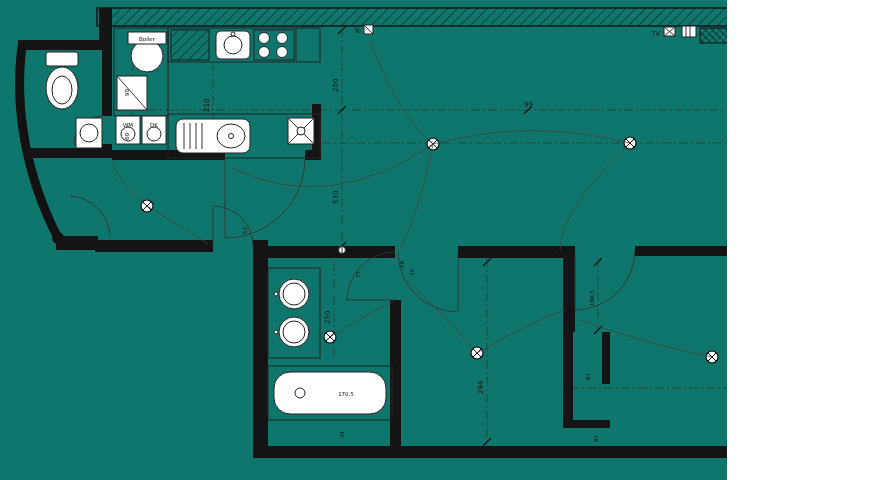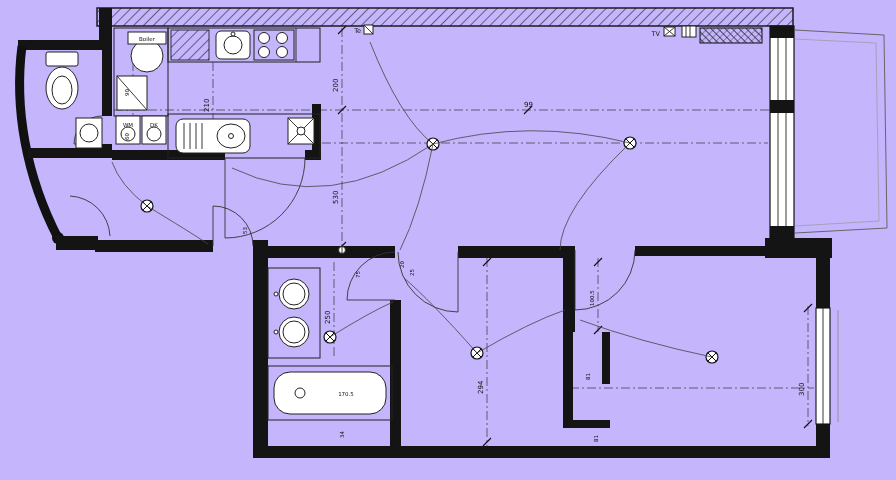--- a/index.html
+++ b/index.html
@@ -1,17 +1,17 @@
 <!DOCTYPE html>
 <html><head>
 <meta charset="utf-8">
 <title>Floor plan</title>
 <style>
   html,body{margin:0;padding:0;background:#fff;}
-  .stage{width:896px;height:480px;position:relative;background:#c4b5fd;overflow:hidden;}
+  .stage{width:727px;height:480px;position:relative;background:#0f766e;overflow:hidden;}
   svg{display:block;}
   .wall{fill:#141414;stroke:none;}
   .thin{stroke:#222;stroke-width:.9;fill:none;}
   .thinfill{fill:none;stroke:#222;stroke-width:1;}
   .fix{fill:#fff;stroke:#222;stroke-width:1;}
   .arc{fill:none;stroke:#444;stroke-width:.8;}
   .door{fill:none;stroke:#333;stroke-width:.9;}
   .dash{fill:none;stroke:#333;stroke-width:.7;stroke-dasharray:9 3 2 3;}
   .tick{stroke:#111;stroke-width:1.1;}
   .light circle{fill:#fff;stroke:#111;stroke-width:1.2;}

